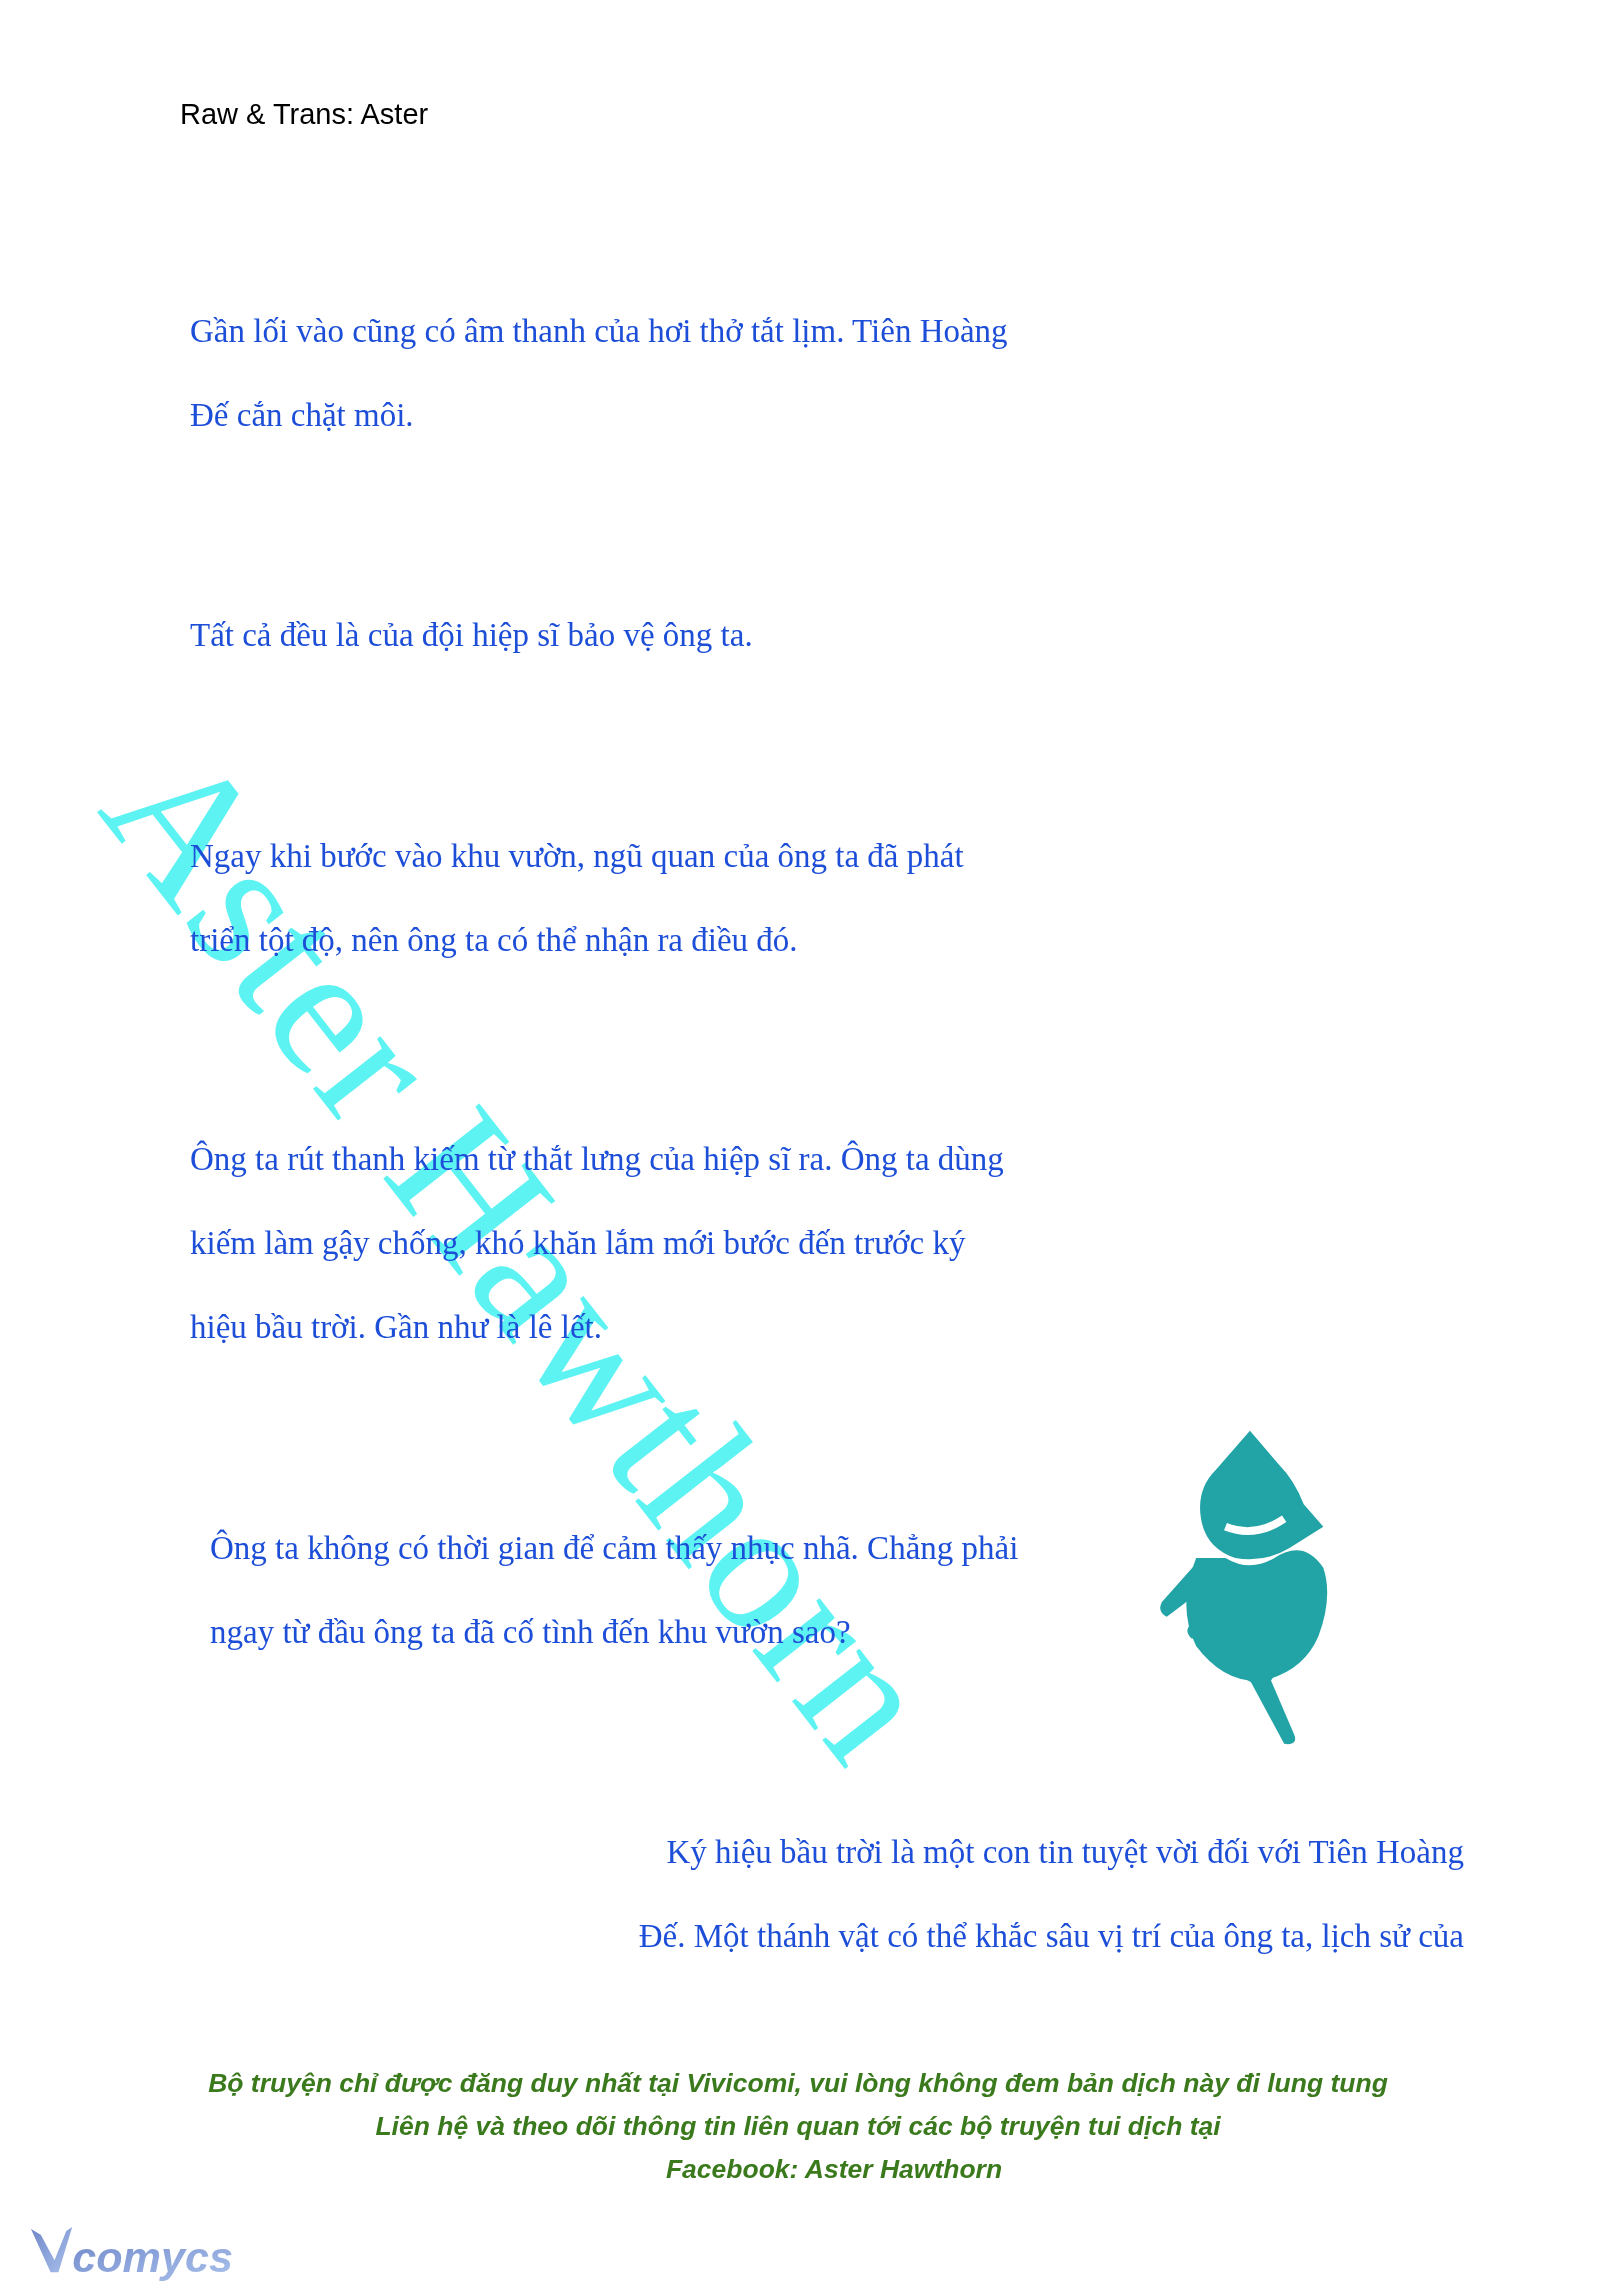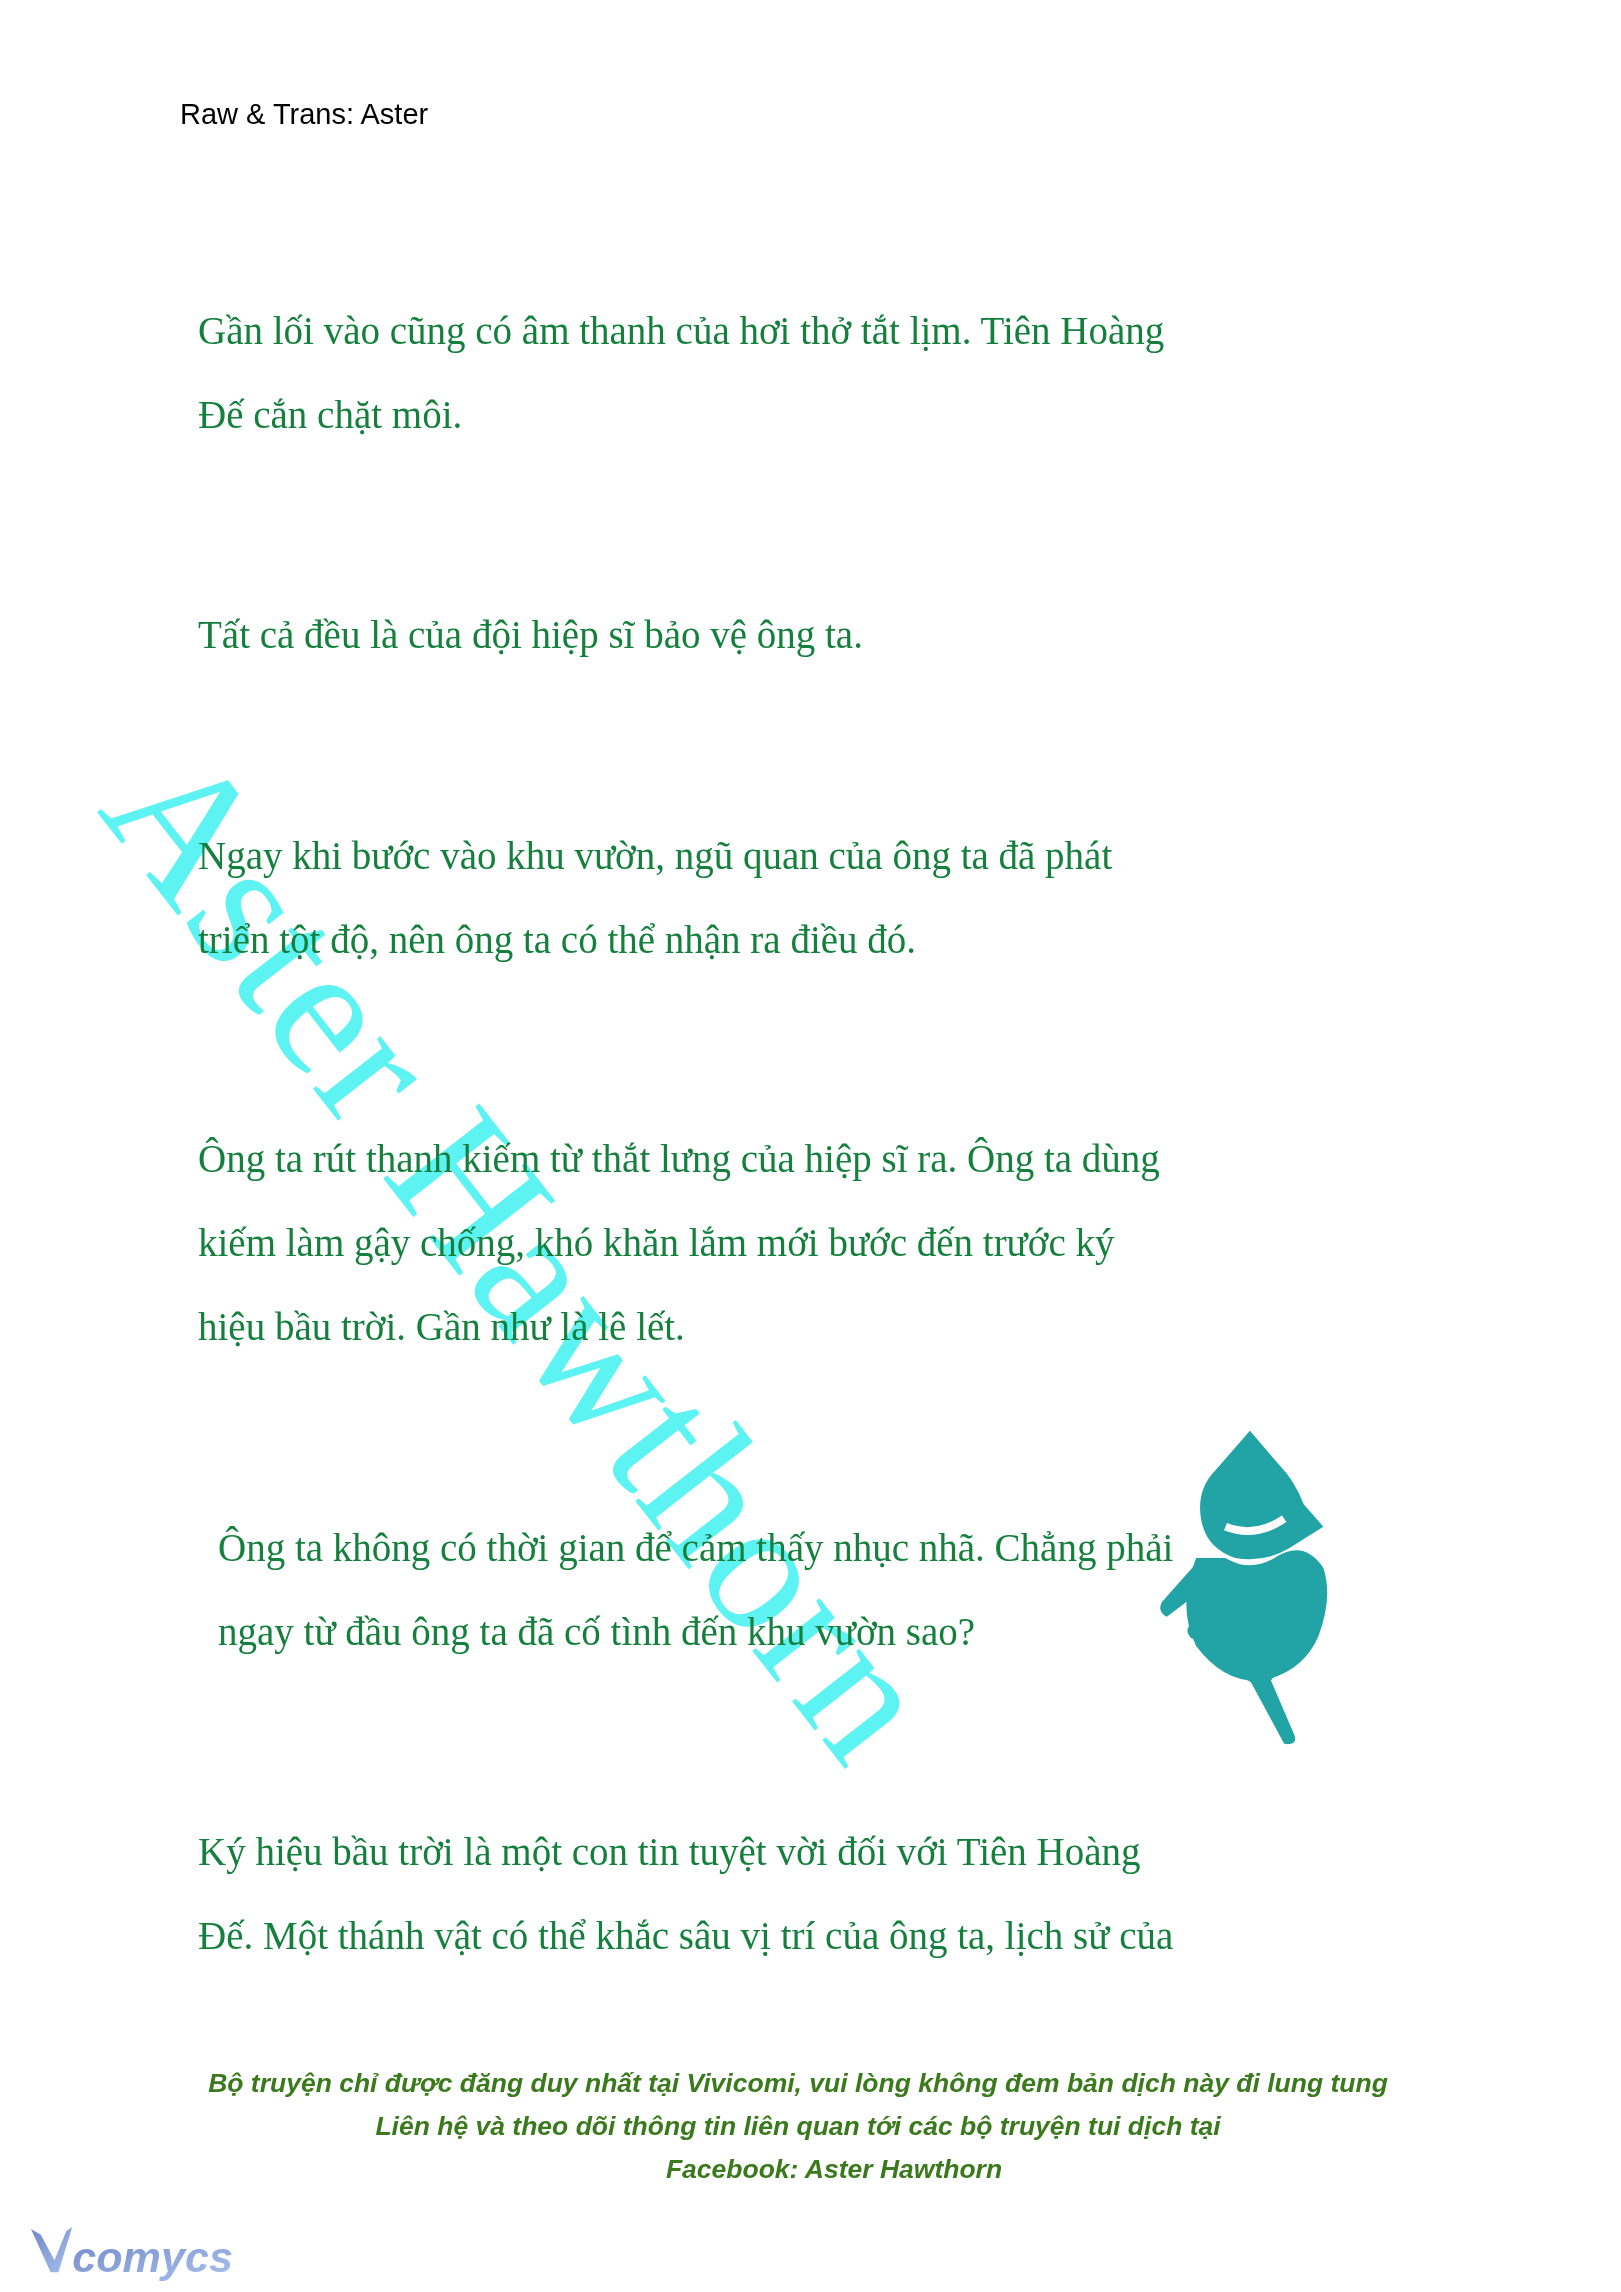--- a/index.html
+++ b/index.html
@@ -2,22 +2,22 @@
 <html><head>
 <meta charset="utf-8">
 <style>
   html, body { margin:0; padding:0; background:#ffffff; }
   body { width:1621px; height:2293px; position:relative; overflow:hidden; }
   .header {
     position:absolute; left:180px; top:98px;
     font-family:"Liberation Sans", sans-serif; font-size:29px; color:#000;
   }
   .para {
-    position:absolute; left:198px; width:1274px;
-    font-family:"Liberation Serif", serif; font-size:39px; line-height:84px; color:#15803d;
+    position:absolute; left:190px; width:1274px;
+    font-family:"Liberation Serif", serif; font-size:33px; line-height:84px; color:#1d4ed8;
     z-index:3; white-space:nowrap;
   }
   .watermark {
     position:absolute; left:230px; top:706px;
     font-family:"Liberation Serif", serif; font-size:186px; color:#5ef3f3;
     transform-origin:0 0; transform:rotate(52deg);
     white-space:nowrap; z-index:1; letter-spacing:2px;
   }
   .cat { position:absolute; left:1157px; top:1411px; width:225px; height:338px; z-index:2; }
   .footer {
@@ -64,21 +64,21 @@
   <div>Ông ta rút thanh kiếm từ thắt lưng của hiệp sĩ ra. Ông ta dùng</div>
   <div>kiếm làm gậy chống, khó khăn lắm mới bước đến trước ký</div>
   <div>hiệu bầu trời. Gần như là lê lết.</div>
 </div>
 
 <div class="para" style="top:1506px;margin-left:20px;">
   <div>Ông ta không có thời gian để cảm thấy nhục nhã. Chẳng phải</div>
   <div>ngay từ đầu ông ta đã cố tình đến khu vườn sao?</div>
 </div>
 
-<div class="para" style="top:1810px;">
+<div class="para" style="top:1810px;text-align:right;">
   <div>Ký hiệu bầu trời là một con tin tuyệt vời đối với Tiên Hoàng</div>
   <div>Đế. Một thánh vật có thể khắc sâu vị trí của ông ta, lịch sử của</div>
 </div>
 
 <div class="footer" style="top:2068px;">Bộ truyện chỉ được đăng duy nhất tại Vivicomi, vui lòng không đem bản dịch này đi lung tung</div>
 <div class="footer" style="top:2111px;">Liên hệ và theo dõi thông tin liên quan tới các bộ truyện tui dịch tại</div>
 <div class="footer" style="top:2154px;margin-left:36px;">Facebook: Aster Hawthorn</div>
 
 <svg class="logo" viewBox="0 0 220 72">
   <defs>

